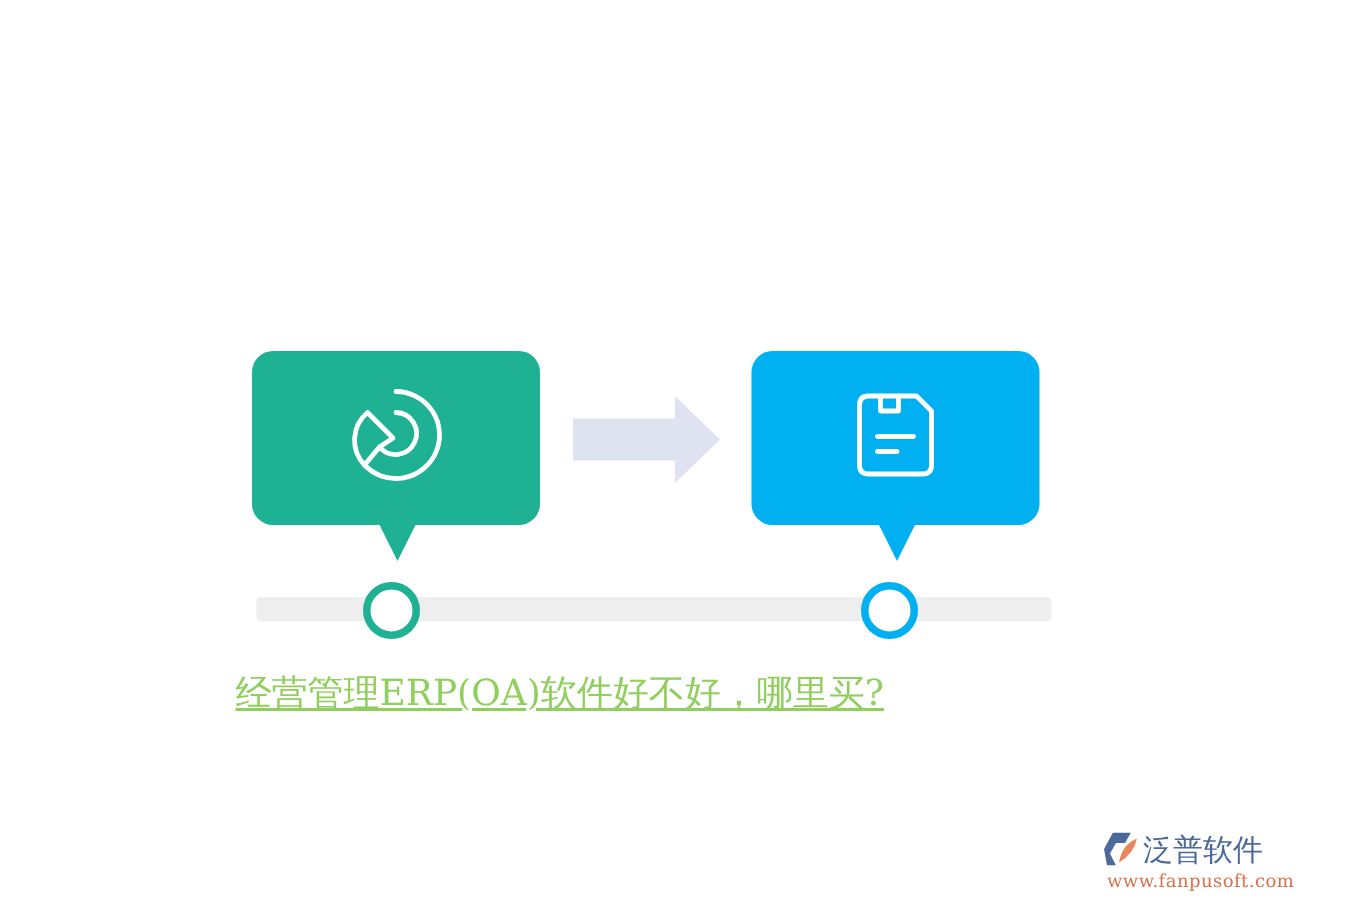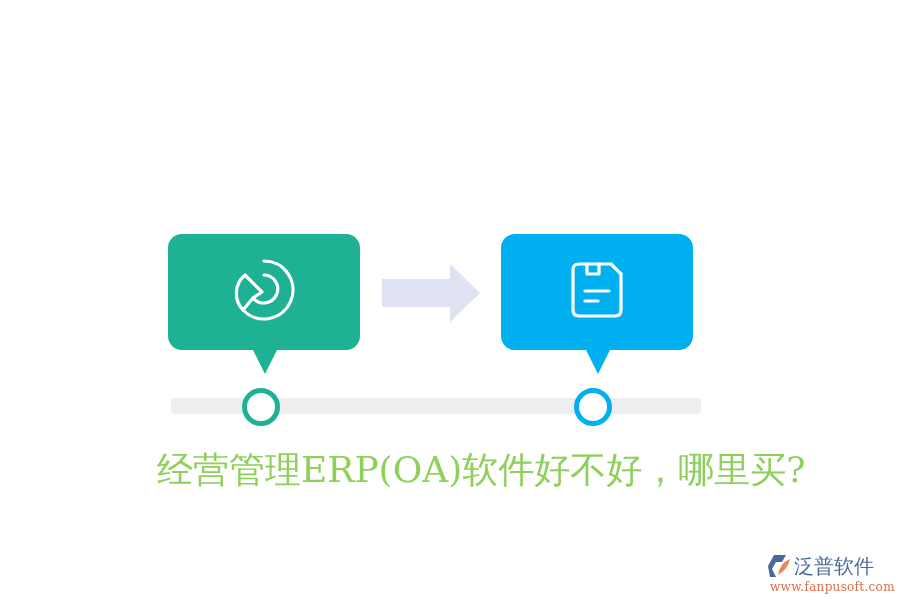--- a/index.html
+++ b/index.html
@@ -28,24 +28,24 @@
   }
   .node {
     position: absolute; width: 38px; height: 38px; border-radius: 50%;
     background: #ffffff; box-sizing: border-box; border: 5px solid;
     top: 388px;
   }
   #n1 { left: 242px; border-color: #1eb194; }
   #n2 { left: 574px; border-color: #00b0f0; }
   .caption {
     position: absolute; left: 157px; top: 446px; width: 560px;
-    font-size: 36px; color: #8fcf5c; letter-spacing: 0px; white-space: nowrap;
+    font-size: 24px; color: #8fcf5c; letter-spacing: 0px; white-space: nowrap; text-decoration: underline;
   }
   .logo {
-    position: absolute; left: 768px; top: 553px; width: 130px; height: 40px; text-align: center;
+    position: absolute; left: 736px; top: 553px; width: 130px; height: 40px; text-align: center;
   }
   .logo .mark { position: absolute; left: 0; top: 2px; }
   .logo .name {
     position: absolute; left: 26px; top: 0px; font-family: "DejaVu Sans", sans-serif;
     font-size: 20px; color: #4b6a9b; white-space: nowrap;
   }
   .logo .url {
     position: absolute; left: 2px; top: 27px; font-family: "DejaVu Serif", serif;
     font-size: 12px; color: #d9704a; white-space: nowrap; letter-spacing: 0.3px;
   }

